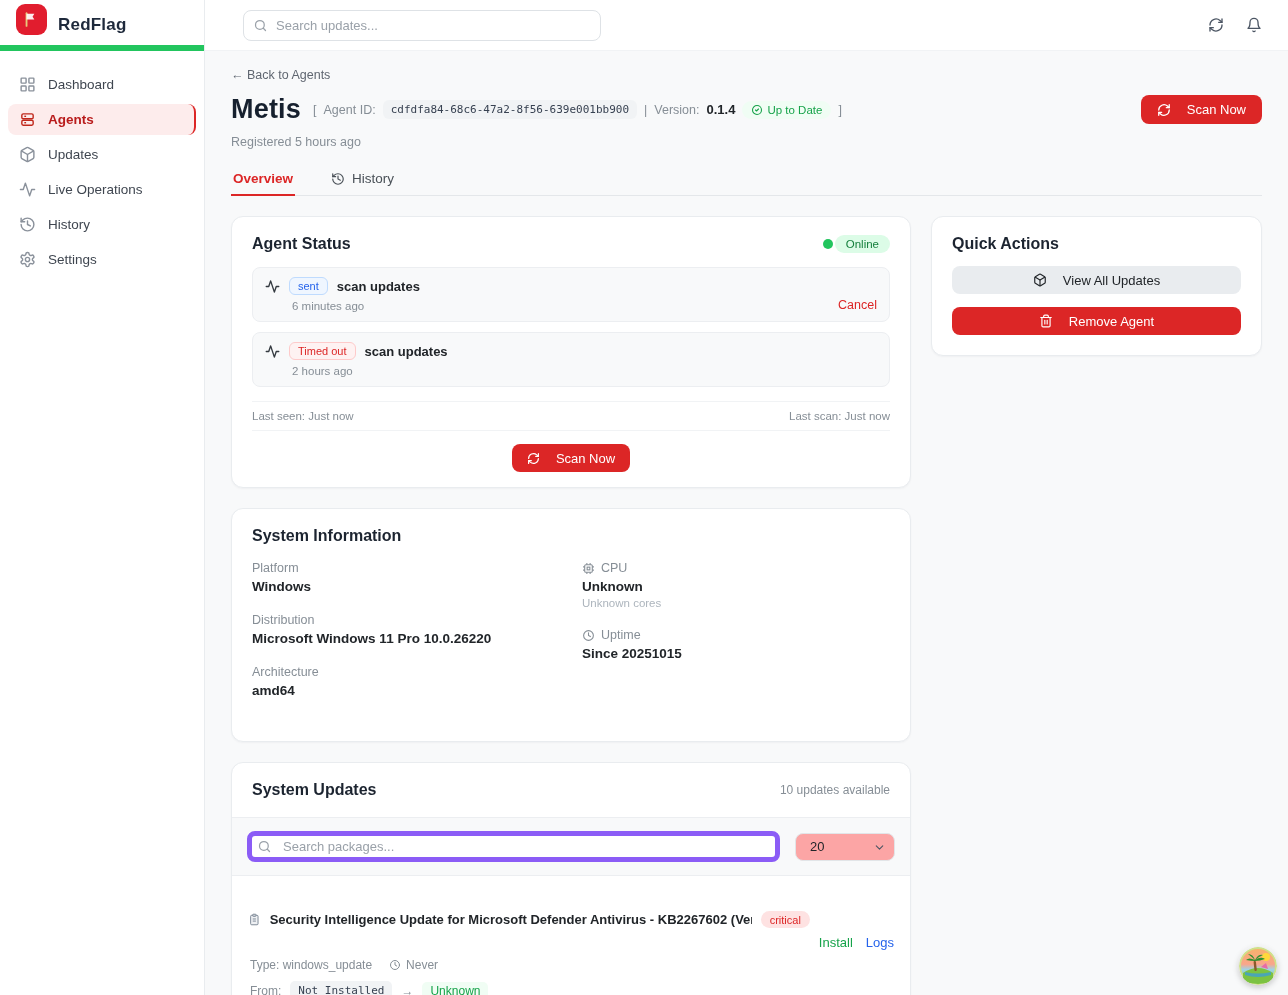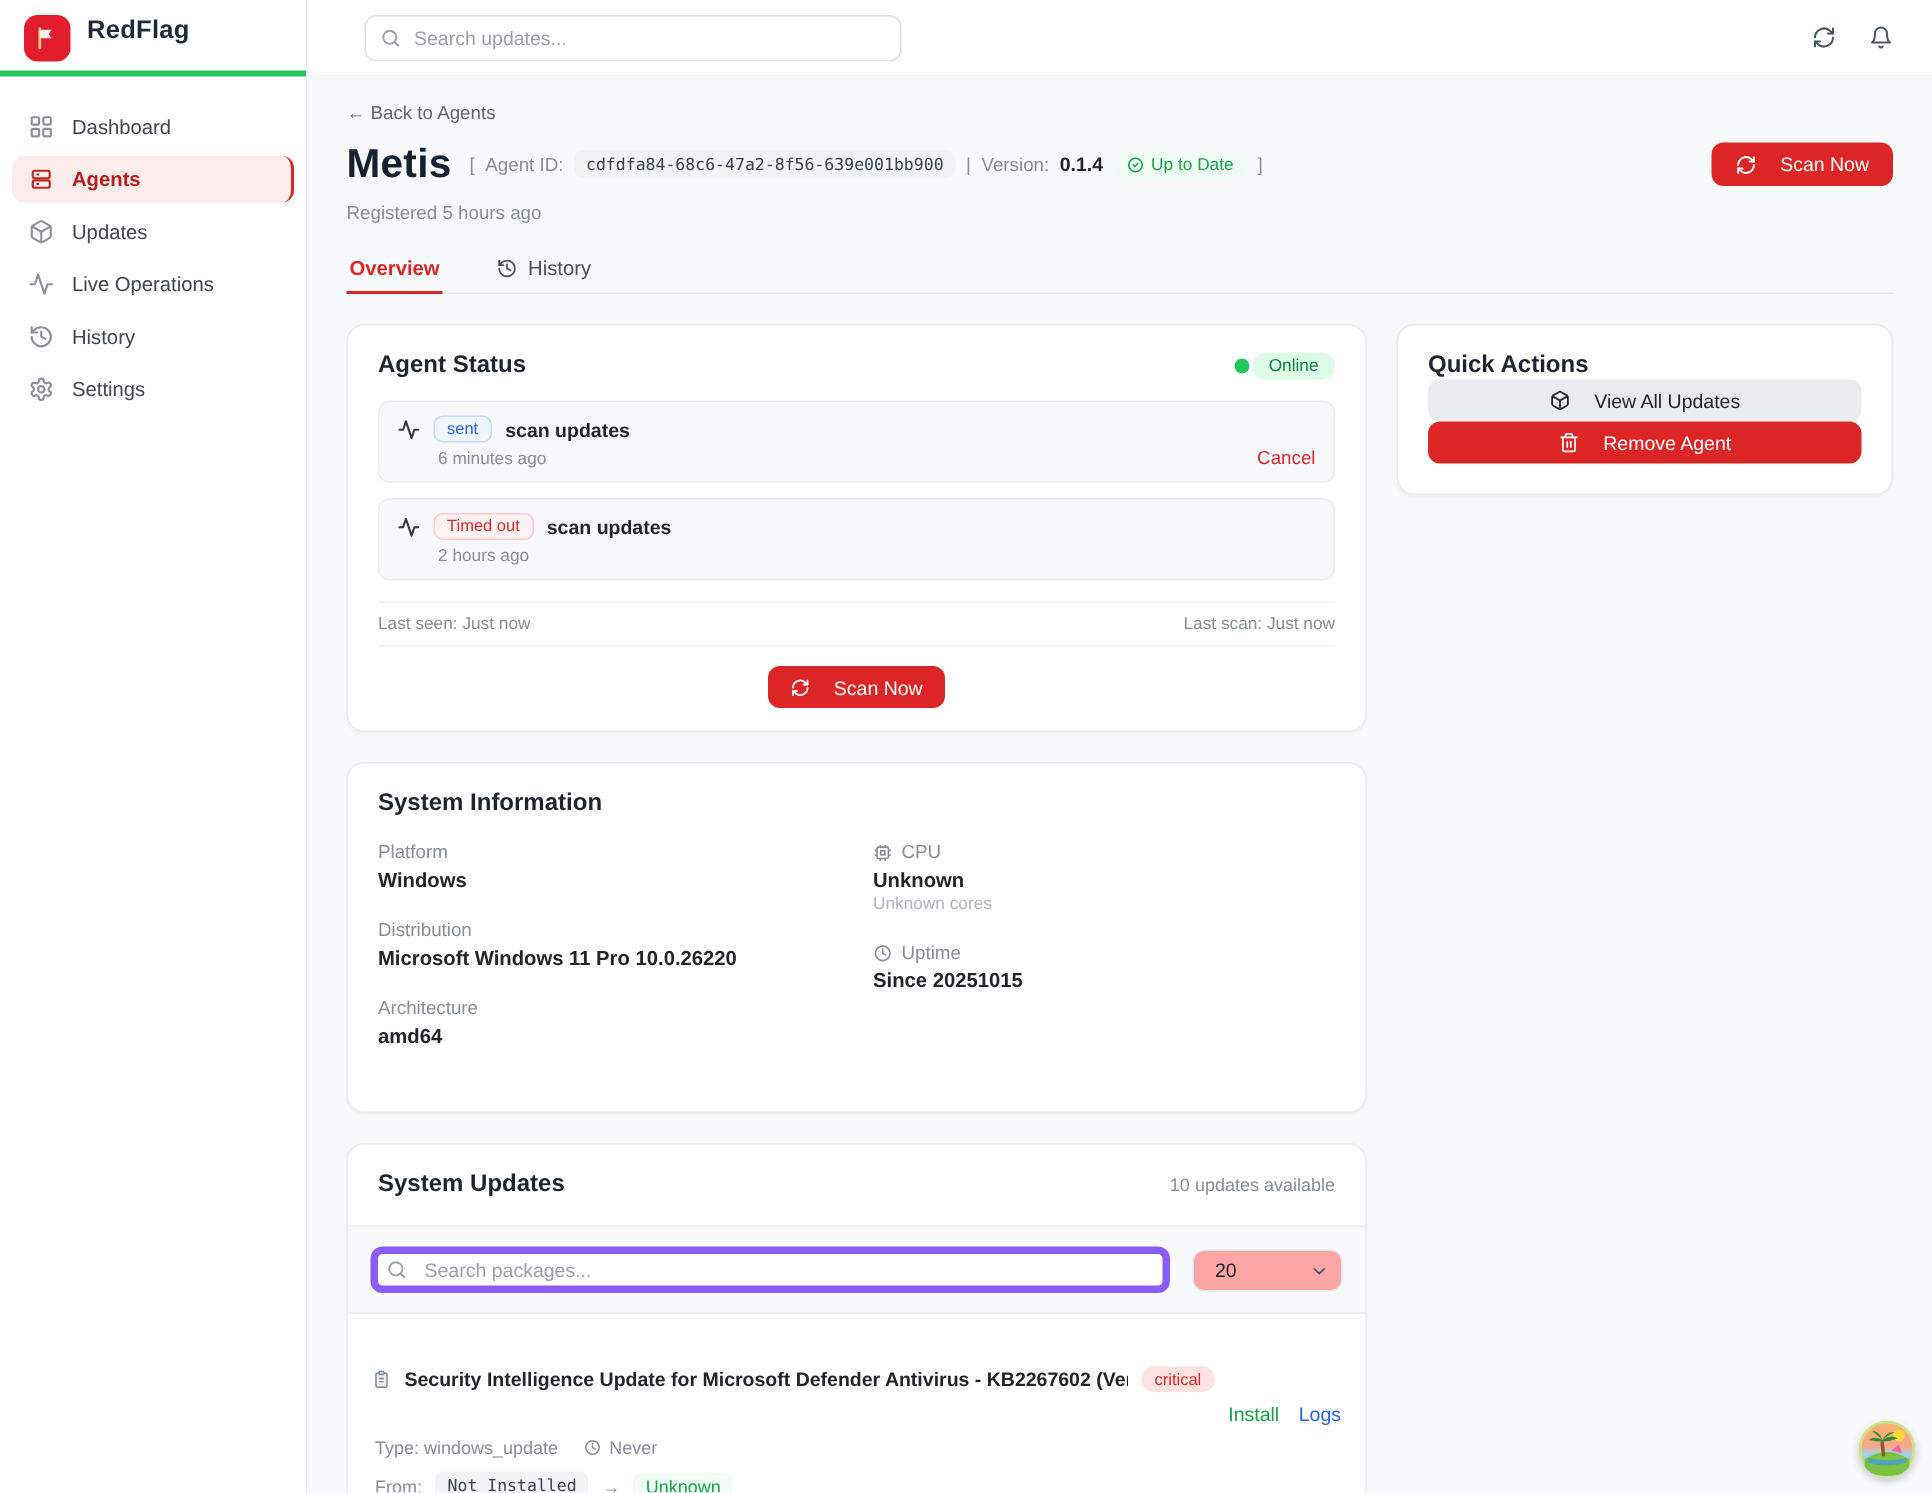--- a/index.html
+++ b/index.html
@@ -6,21 +6,21 @@
   html,body { width:1288px; height:995px; overflow:hidden; }
   body {
     font-family:"Liberation Sans","DejaVu Sans",sans-serif;
     color:#212529; background:#f8f9fa; display:flex; font-size:13px;
   }
   svg { display:block; }
   .mono { font-family:"DejaVu Sans Mono","Liberation Mono",monospace; }
 
   
   .sidebar { width:205px; min-width:205px; background:#fff; border-right:1px solid #e9ecef; display:flex; flex-direction:column; }
-  .brand { display:flex; align-items:flex-start; gap:11px; padding:10px 16px; height:51px; border-bottom:4px solid #22c55e; }
+  .brand { display:flex; align-items:flex-end; gap:11px; padding:10px 16px; height:51px; border-bottom:6px solid #22c55e; }
   .brand-logo { width:31px; height:31px; border-radius:9px; background:#e11d2e; display:flex; align-items:center; justify-content:center; }
   .brand-name { font-size:17px; font-weight:bold; color:#1e293b; letter-spacing:.2px; }
   .nav { padding:18px 8px; display:flex; flex-direction:column; gap:4px; }
   .nav-item { display:flex; align-items:center; gap:12px; padding:7px 10px 7px 11px; border-radius:8px; color:#3f4650; cursor:pointer; }
   .nav-item .nav-ic { color:#8a919b; }
   .nav-item span { font-size:13.5px; }
   .nav-item.active { background:#fdecec; color:#b91c1c; border-right:2px solid #dc2626; }
   .nav-item.active .nav-ic { color:#c0281c; }
   .nav-item.active span { font-weight:bold; }
 
@@ -73,21 +73,21 @@
   .chip-timedout { background:#fef2f2; border:1px solid #fecaca; color:#dc2626; font-size:11px; padding:2px 8px; border-radius:6px; }
   .act-text { font-size:13px; font-weight:bold; color:#212529; }
   .act-time { font-size:11.5px; color:#868e96; margin:5px 0 0 27px; }
   .act-cancel { position:absolute; right:12px; bottom:9px; color:#dc2626; font-size:12.5px; cursor:pointer; }
   .status-foot { display:flex; justify-content:space-between; font-size:11.5px; color:#868e96; border-top:1px solid #f1f3f5; margin-top:14px; padding:8px 0; }
   .scan-wrap { border-top:1px solid #f1f3f5; padding:13px 0 15px; display:flex; justify-content:center; }
   .scan-mid { height:28px; padding:0 15px; }
 
   
   .qa-card { padding:18px 20px 20px; }
-  .qa-btn { width:100%; height:28px; }
+  .qa-btn { width:100%; height:28px; margin-top:13px; }
   .btn-gray { background:#e9ecef; color:#212529; }
 
   
   .si-card { padding:18px 20px 24px; }
   .si-grid { display:grid; grid-template-columns:330px 1fr; margin-top:16px; row-gap:0; }
   .si-item { margin-bottom:19px; }
   .si-label { font-size:12.5px; color:#868e96; display:flex; align-items:center; gap:6px; }
   .si-value { font-size:13.5px; font-weight:bold; color:#212529; margin-top:4px; }
   .si-sub { font-size:11.5px; color:#adb5bd; margin-top:3px; }
 

